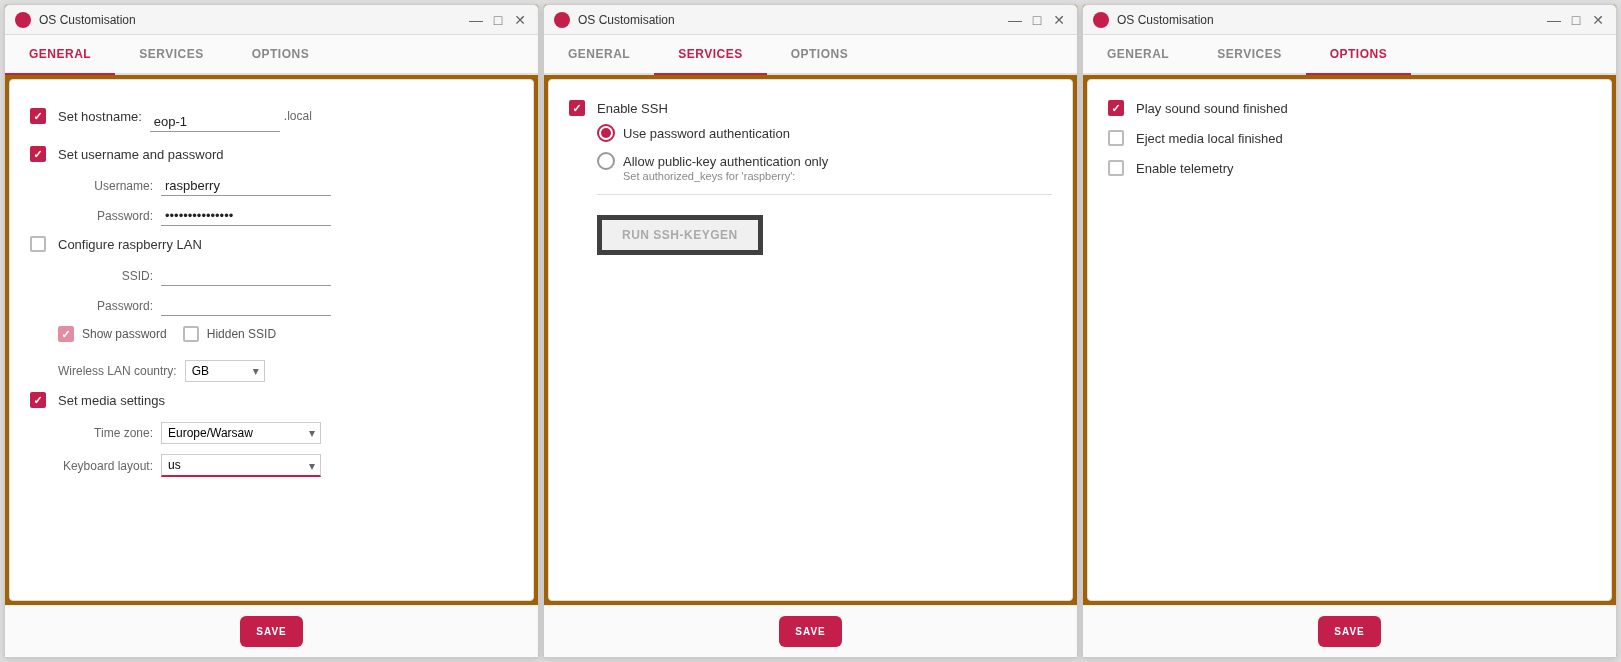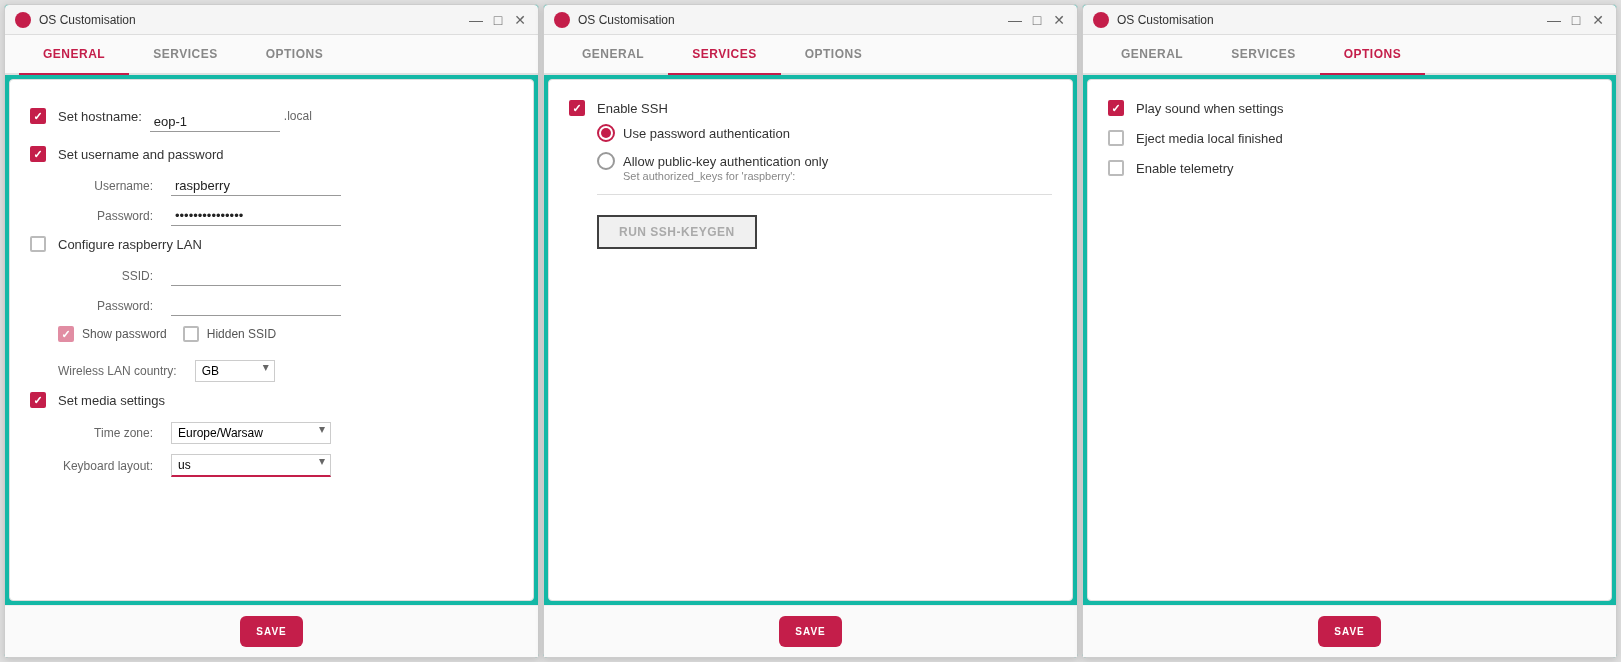--- a/index.html
+++ b/index.html
@@ -9,21 +9,21 @@
       background: #e0e0e0;
       display: flex;
       gap: 4px;
       padding: 4px;
       width: 1621px;
       height: 662px;
       overflow: hidden;
     }
 
     .window {
-      background: #14b8a6;
+      background: #a16207;
       border: 1px solid #ccc;
       border-radius: 4px;
       display: flex;
       flex-direction: column;
       flex: 1;
       min-width: 0;
       box-shadow: 0 2px 8px rgba(0,0,0,0.15);
     }
 
     .title-bar {
@@ -69,21 +69,20 @@
       justify-content: center;
       color: #666;
       font-size: 14px;
       padding: 0;
     }
 
     .tabs {
       display: flex;
       border-bottom: 2px solid #e0e0e0;
       background: #fafafa;
-      padding-left: 14px;
     }
 
     .tab {
       padding: 12px 24px;
       font-size: 12px;
       font-weight: 600;
       letter-spacing: 0.5px;
       cursor: pointer;
       color: #888;
       border-bottom: 2px solid transparent;
@@ -180,21 +179,21 @@
 
     .field-group {
       margin-left: 28px;
       margin-bottom: 10px;
     }
 
     .field-row {
       display: flex;
       align-items: center;
       margin-bottom: 10px;
-      gap: 18px;
+      gap: 8px;
     }
 
     .field-label {
       color: #666;
       font-size: 12px;
       min-width: 95px;
       text-align: right;
     }
 
     .text-input {
@@ -230,20 +229,21 @@
       min-width: 80px;
     }
 
     .dropdown-select-wide {
       min-width: 160px;
     }
 
     .dropdown-container {
       position: relative;
       display: inline-flex;
+      align-items: center;
     }
 
     .dropdown-container::after {
       content: '▾';
       position: absolute;
       right: 6px;
       pointer-events: none;
       color: #666;
       font-size: 12px;
     }
@@ -299,21 +299,21 @@
     }
 
     .divider-line {
       border: none;
       border-top: 1px solid #ddd;
       margin: 12px 0;
     }
 
     .run-keygen-btn {
       background: #f0f0f0;
-      border: 2px solid #404040;
+      border: 5px solid #404040;
       color: #aaa;
       padding: 8px 20px;
       font-size: 12px;
       font-weight: 600;
       letter-spacing: 0.5px;
       cursor: pointer;
       text-transform: uppercase;
       margin-top: 8px;
     }
 
@@ -519,21 +519,21 @@
     <div class="tab">GENERAL</div>
     <div class="tab">SERVICES</div>
     <div class="tab active">OPTIONS</div>
   </div>
 
   <div class="window-content">
     <div class="content-box">
 
       <div class="form-row">
         <div class="custom-checkbox checked"></div>
-        <span class="section-label">Play sound when settings</span>
+        <span class="section-label">Play sound sound finished</span>
       </div>
 
       <div class="form-row">
         <div class="custom-checkbox unchecked-gray"></div>
         <span class="section-label">Eject media local finished</span>
       </div>
 
       <div class="form-row">
         <div class="custom-checkbox unchecked-gray"></div>
         <span class="section-label">Enable telemetry</span>

